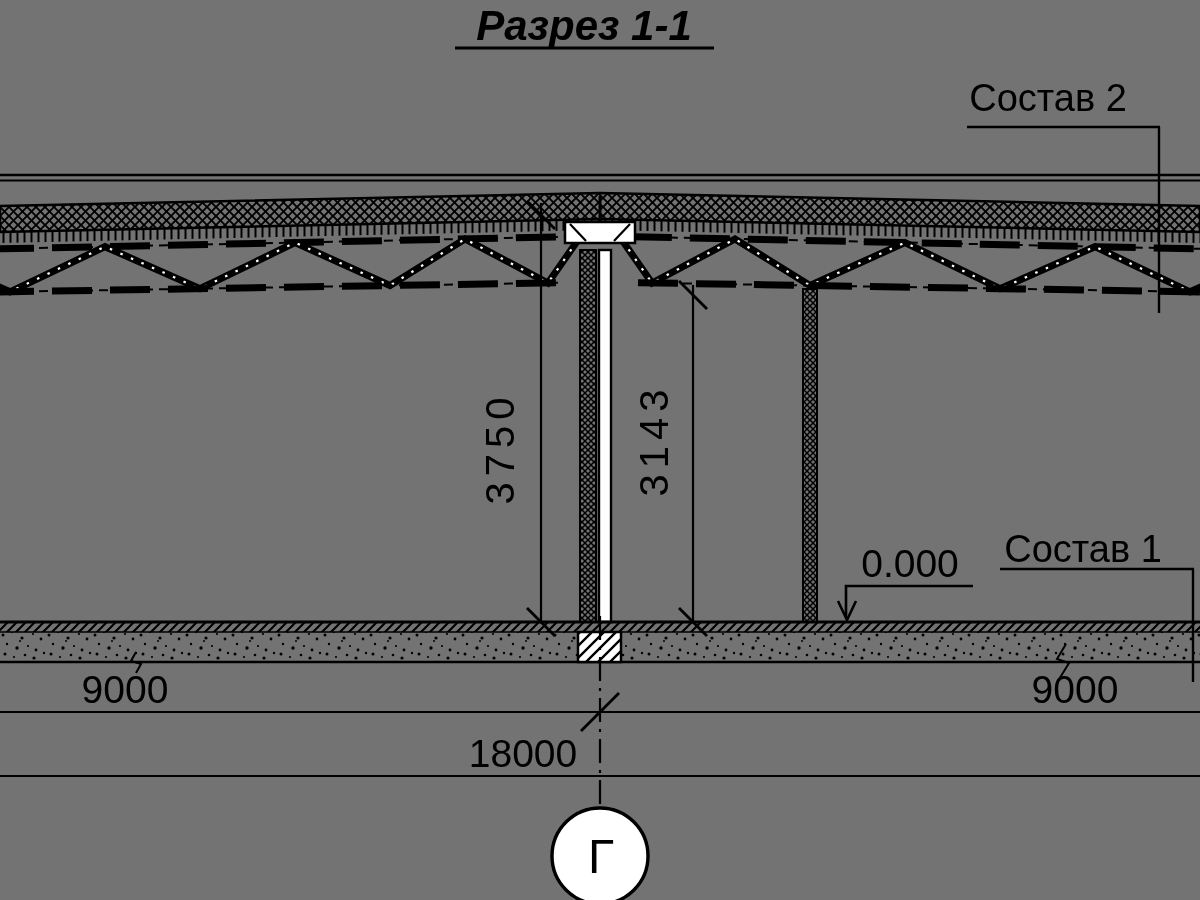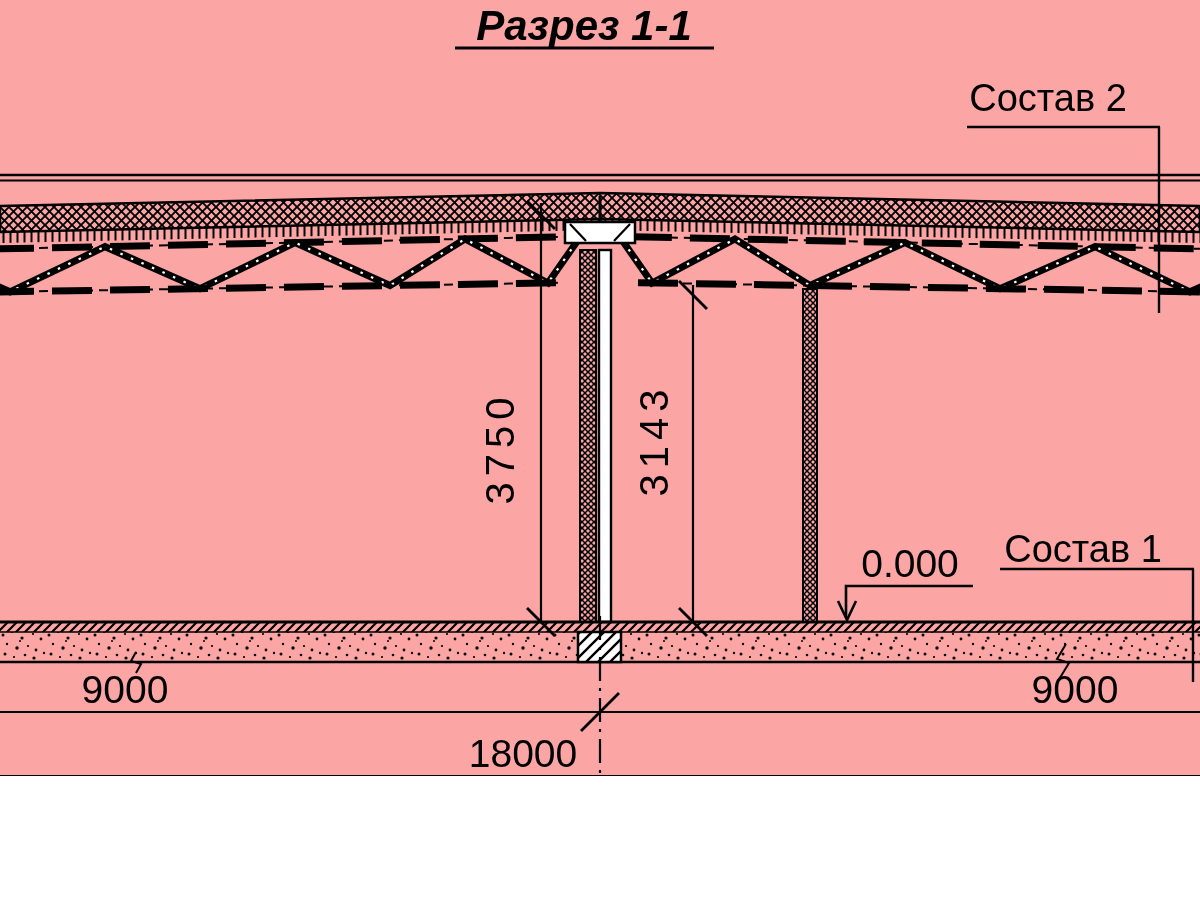--- a/index.html
+++ b/index.html
@@ -1,16 +1,16 @@
 <!DOCTYPE html>
 <html><head>
 <meta charset="utf-8">
 <style>
   html,body{margin:0;padding:0;background:#ffffff;}
-  .sheet{position:relative;width:1200px;height:776px;background:#fca5a5;overflow:hidden;text-decoration:underline;}
+  .sheet{position:relative;width:1200px;height:900px;background:#737373;overflow:hidden;text-decoration:underline;}
   svg{display:block;}
   text{fill:#000;font-family:"Liberation Sans", sans-serif;}
   .t-title{font-size:42px;font-style:italic;font-weight:700;}
   .t-label{font-size:38px;}
   .t-dim{font-size:39px;}
   .t-dimv{font-size:40px;letter-spacing:6px;}
   .t-axis{font-size:48px;}
   .ln{stroke:#000;fill:none;}
 </style>
 </head>

